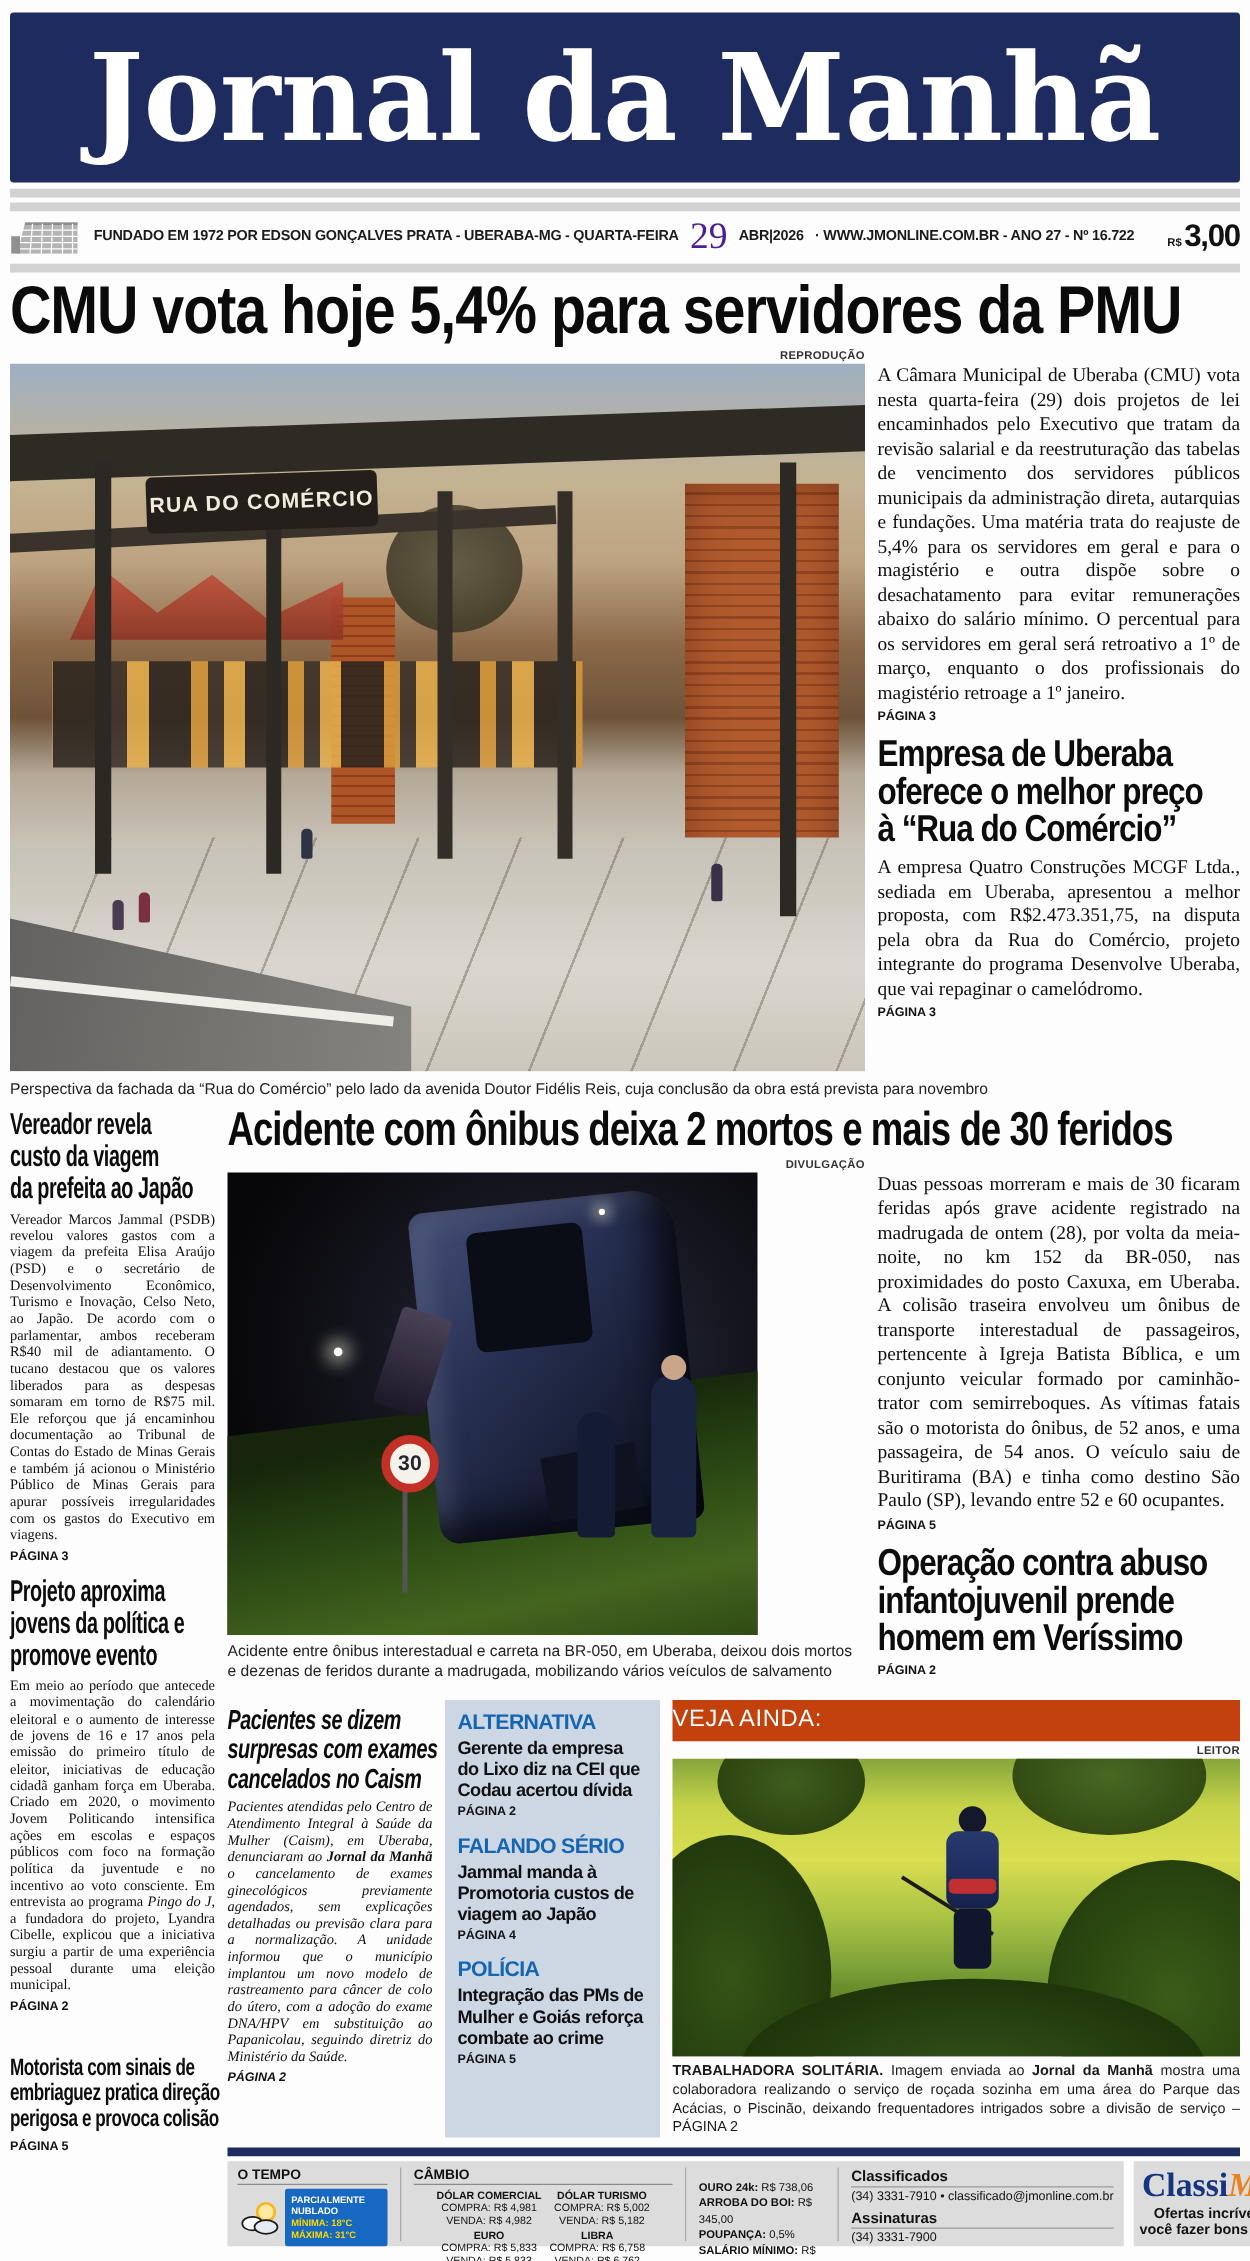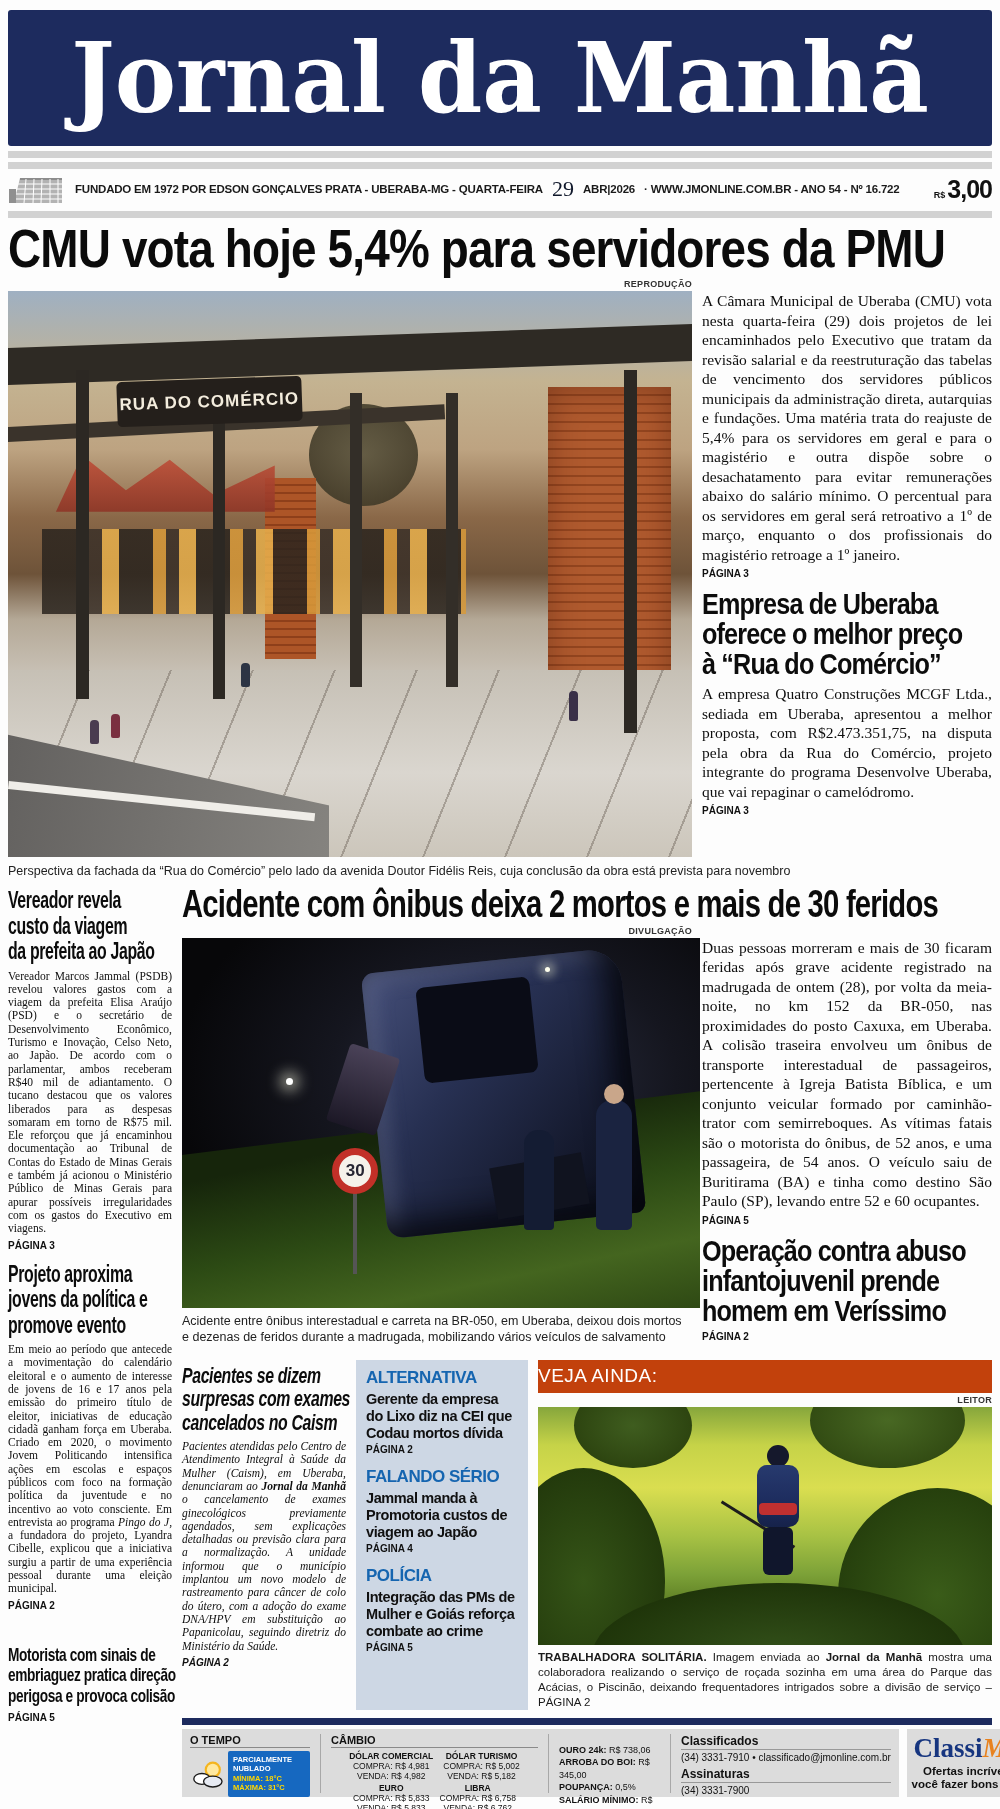--- a/index.html
+++ b/index.html
@@ -11,21 +11,21 @@
   .masthead { margin-top:10px; height:136px; background:#1d2b5e; border-radius:3px;
               display:flex; align-items:center; justify-content:center; }
   .masthead-title { font-family:"DejaVu Serif",serif; font-weight:bold; color:#fff;
                     font-size:92px; letter-spacing:0px; transform:scaleY(1.05); white-space:nowrap; }
   .rule { height:7px; background:#d2d2d2; margin-top:5px; }
   .rule.r2 { margin-top:4px; }
 
   
   .dateline { display:flex; align-items:center; gap:9px; height:36px; margin-top:2px; }
   .dl-text { font-size:11.5px; font-weight:bold; color:#1a1a1a; letter-spacing:-0.2px; white-space:nowrap; }
-  .dl-day  { font-family:"Liberation Serif",serif; font-size:22px; color:#0f172a; line-height:30px; }
+  .dl-day  { font-family:"Liberation Serif",serif; font-size:30px; color:#4c1d95; line-height:30px; }
   .price { margin-left:auto; display:flex; align-items:baseline; gap:2px; }
   .price-cur { font-size:9px; font-weight:bold; }
   .price-val { font-size:25px; font-weight:bold; letter-spacing:-1px; }
 
   
   .main-headline { margin:3px 0 0; font-size:54px; font-weight:bold; color:#0b0b0b;
                    white-space:nowrap; letter-spacing:-1px; line-height:1.02;
                    transform:scaleX(0.85); transform-origin:left center; }
   .credit { font-size:9px; font-weight:bold; color:#333; text-align:right; letter-spacing:0.3px; }
   .credit-lead { width:684px; margin:3px 0 2px; }
@@ -140,21 +140,21 @@
                clip-path:polygon(0 10%,100% 62%,100% 100%,0 100%); }
   .p1-curb { left:0; bottom:12%; width:45%; height:1.4%; background:#efede8;
              transform:rotate(6deg); transform-origin:left bottom; }
   .p1-person { width:9px; height:24px; border-radius:4px 4px 2px 2px; }
   .pp1 { left:12%; bottom:20%; background:#4a3c50; }
   .pp2 { left:15%; bottom:21%; background:#7a3040; }
   .pp3 { left:34%; bottom:30%; background:#2c3444; }
   .pp4 { left:82%; bottom:24%; background:#3a3048; height:30px; }
 
   
-  .photo2 { width:518px; height:370px; position:relative; overflow:hidden;
+  .photo2 { width:424px; height:370px; position:relative; overflow:hidden;
     background:radial-gradient(ellipse at 62% 38%,#2b2f42 0%,#15161f 38%,#070709 72%);padding-left:24px; }
   .photo2 div { position:absolute; }
   .p2-grass { left:-6%; bottom:-8%; width:115%; height:58%;
               background:linear-gradient(175deg,#16250b 12%,#2c4a14 45%,#44651f 72%,#2d4713 100%);
               transform:rotate(-7deg); }
   .p2-wreck { left:37%; top:6%; width:50%; height:72%; transform:rotate(-6deg);
               background:linear-gradient(135deg,#46507a 0%,#273052 38%,#151a2e 74%,#0a0d18 100%);
               border-radius:12px 34px 10px 16px;
               box-shadow:inset -14px -12px 34px #05060c, inset 10px 8px 20px rgba(160,170,210,.3); }
   .p2-window { left:46%; top:12%; width:22%; height:26%; background:#0a0c16; border-radius:8px;
@@ -226,21 +226,21 @@
           <line x1="26" y1="4" x2="25" y2="28"></line>
         <line x1="34" y1="4" x2="33" y2="28"></line>
           <line x1="42" y1="4" x2="42" y2="28"></line>
           <line x1="50" y1="4" x2="50" y2="28"></line>
       </g>
       <rect x="1" y="14" width="7" height="14" fill="#909090"></rect>
     </svg>
     <span class="dl-text">FUNDADO EM 1972 POR EDSON GONÇALVES PRATA - UBERABA-MG  - QUARTA-FEIRA</span>
     <span class="dl-day">29</span>
     <span class="dl-text">ABR|2026</span>
-    <span class="dl-text">·   WWW.JMONLINE.COM.BR  -  ANO 54  - Nº 16.722</span>
+    <span class="dl-text">·   WWW.JMONLINE.COM.BR  -  ANO 27  - Nº 16.722</span>
     <span class="price">
       <span class="price-cur">R$</span>
       <span class="price-val">3,00</span>
     </span>
   </div>
   <div class="rule r2"></div>
 
   <h1 class="main-headline">CMU vota hoje 5,4% para servidores da PMU</h1>
   <div class="credit credit-lead">REPRODUÇÃO</div>
 
@@ -353,21 +353,21 @@
             <div class="hl-line ch-line">surpresas com exames</div>
             <div class="hl-line ch-line">cancelados no Caism</div>
           </div>
           <p class="body-narrow"><span>Pacientes atendidas pelo Centro de Atendimento Integral à Saúde da Mulher (Caism), em Uberaba, denunciaram ao </span><b>Jornal da Manhã</b><span> o cancelamento de exames ginecológicos previamente agendados, sem explicações detalhadas ou previsão clara para a normalização. A unidade informou que o município implantou um novo modelo de rastreamento para câncer de colo do útero, com a adoção do exame DNA/HPV em substituição ao Papanicolau, seguindo diretriz do Ministério da Saúde.</span></p>
           <div class="page-tag">PÁGINA 2</div>
         </div>
 
         <div class="briefs-box">
           <div class="brief">
             <div class="brief-section">ALTERNATIVA</div>
-            <div class="brief-title">Gerente da empresa do Lixo diz na CEI que Codau mortos dívida</div>
+            <div class="brief-title">Gerente da empresa do Lixo diz na CEI que Codau acertou dívida</div>
             <div class="page-tag">PÁGINA 2</div>
           </div>
           <div class="brief">
             <div class="brief-section">FALANDO SÉRIO</div>
             <div class="brief-title">Jammal manda à Promotoria custos de viagem ao Japão</div>
             <div class="page-tag">PÁGINA 4</div>
           </div>
           <div class="brief">
             <div class="brief-section">POLÍCIA</div>
             <div class="brief-title">Integração das PMs de Mulher e Goiás reforça combate ao crime</div>

